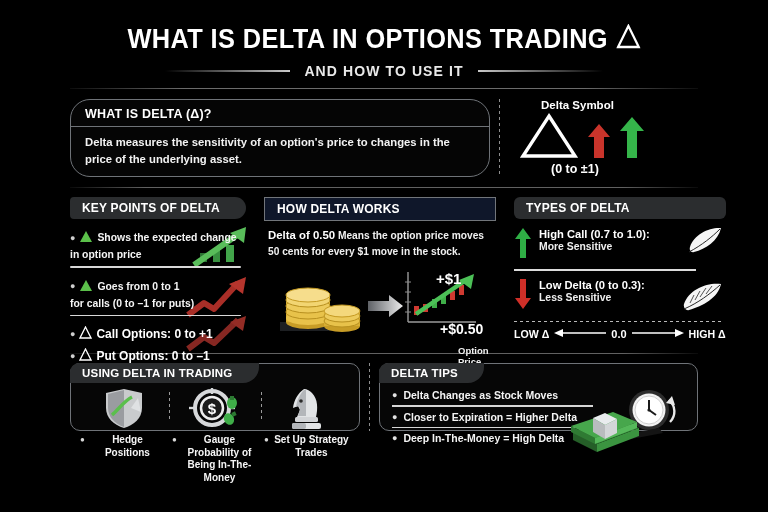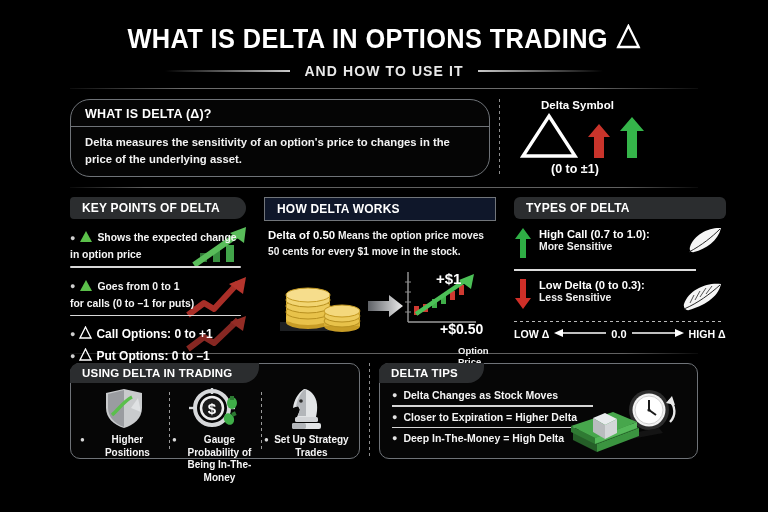--- a/index.html
+++ b/index.html
@@ -176,21 +176,21 @@
     background-size: 6px 1px;
   }
   .scale-row {
     display: flex; align-items: center; gap: 5px;
     color: #fff; font-size: 10.6px; font-weight: 800; white-space: nowrap;
   }
   .scale-zero { font-size: 11px; font-weight: 700; }
   .leaf-ico { position: absolute; right: 2px; top: -2px; opacity: .96; }
 
   
-  .row3 { display: flex; margin-top: 9px; height: 96px; }
+  .row3 { display: flex; margin-top: 9px; height: 68px; }
   .panel-box {
     border: 1.3px solid #6f7378;
     border-radius: 10px;
     background: #060606;
     position: relative;
     padding-top: 22px;
   }
   .panel-use { flex: 0 0 290px; }
   .panel-tips { flex: 1; }
   .corner-tab {
@@ -530,21 +530,21 @@
           <div class="use-ico">
             <svg width="46" height="42" viewBox="0 0 46 42" aria-hidden="true">
               <path d="M6,5 L24,1 L42,5 L42,20 C42,30 34,37 24,40 C14,37 6,30 6,20 Z" fill="#c9cbcd"></path>
               <path d="M24,2 L24,39 C15,36 8,29 8,20 L8,6 Z" fill="#9a9ca0"></path>
               <path d="M12,27 C18,22 24,13 32,9" stroke="#5bbf4c" stroke-width="3.4" fill="none"></path>
               <polygon points="38,10 41,24 31,20" fill="#dfe1e3"></polygon>
             </svg>
           </div>
           <div class="use-label">
             <span class="b">●</span>
-            <span>Higher Positions</span>
+            <span>Hedge Positions</span>
           </div>
         </div>
 
         <div class="use-col">
           <div class="use-ico">
             <svg width="54" height="42" viewBox="0 0 54 42" aria-hidden="true">
               <circle cx="24" cy="20" r="17" fill="none" stroke="#d6d8da" stroke-width="4"></circle>
               <circle cx="24" cy="20" r="11" fill="#1a1a1a" stroke="#ededed" stroke-width="2.5"></circle>
               <text x="24" y="26" font-family="Liberation Sans, sans-serif" font-size="15" font-weight="bold" fill="#ffffff" text-anchor="middle">$</text>
               <g stroke="#d6d8da" stroke-width="2.4">

